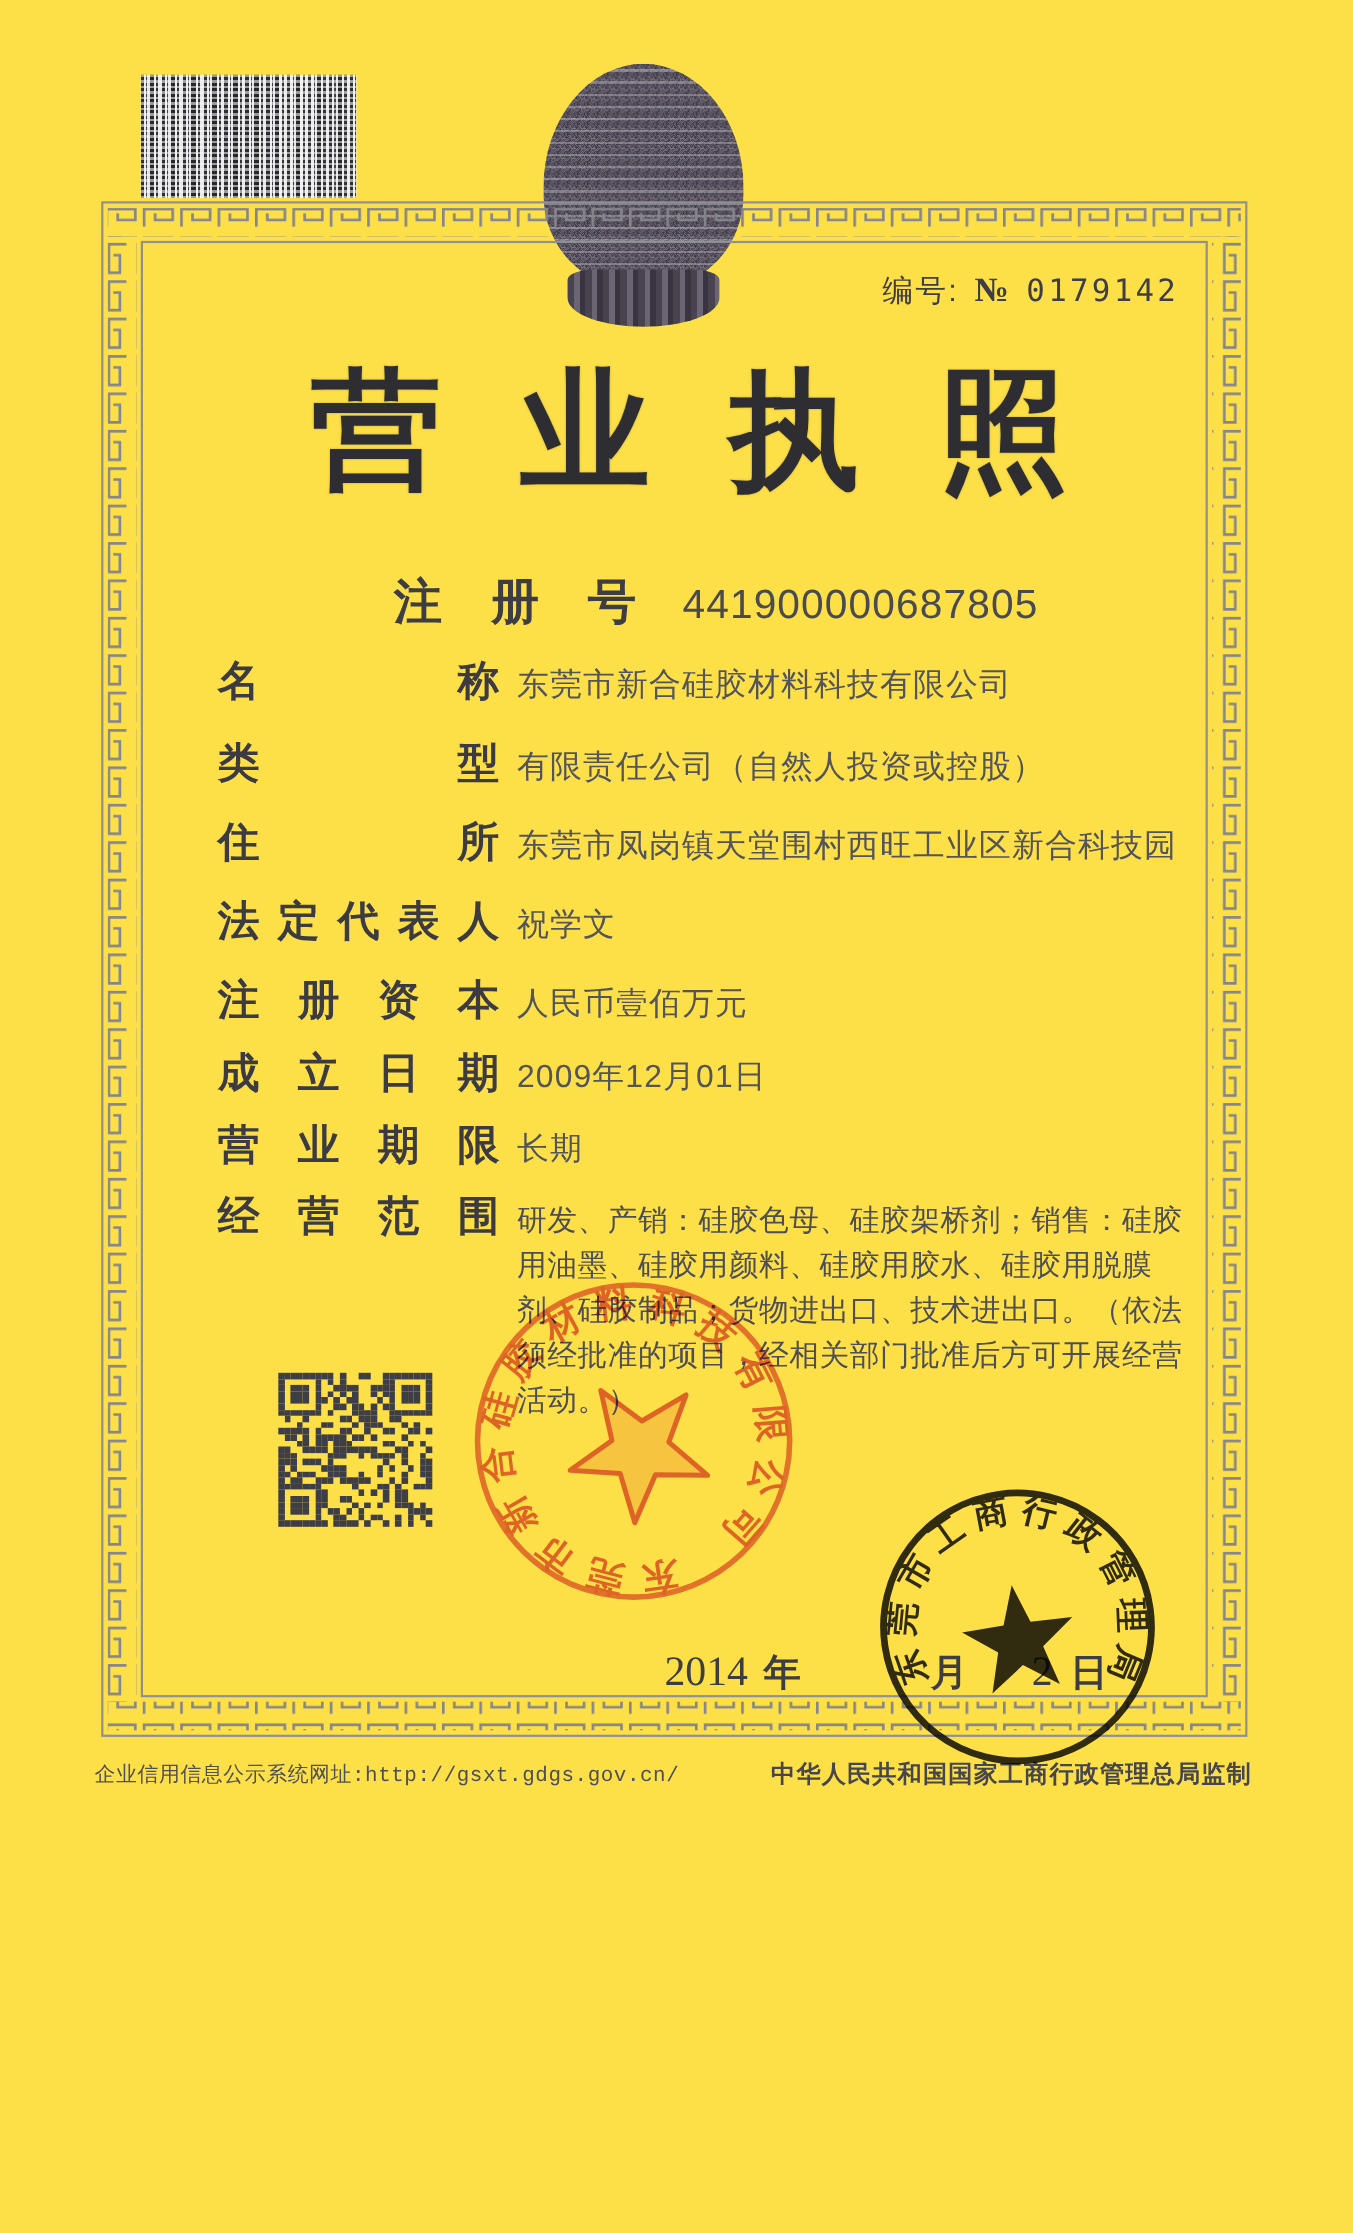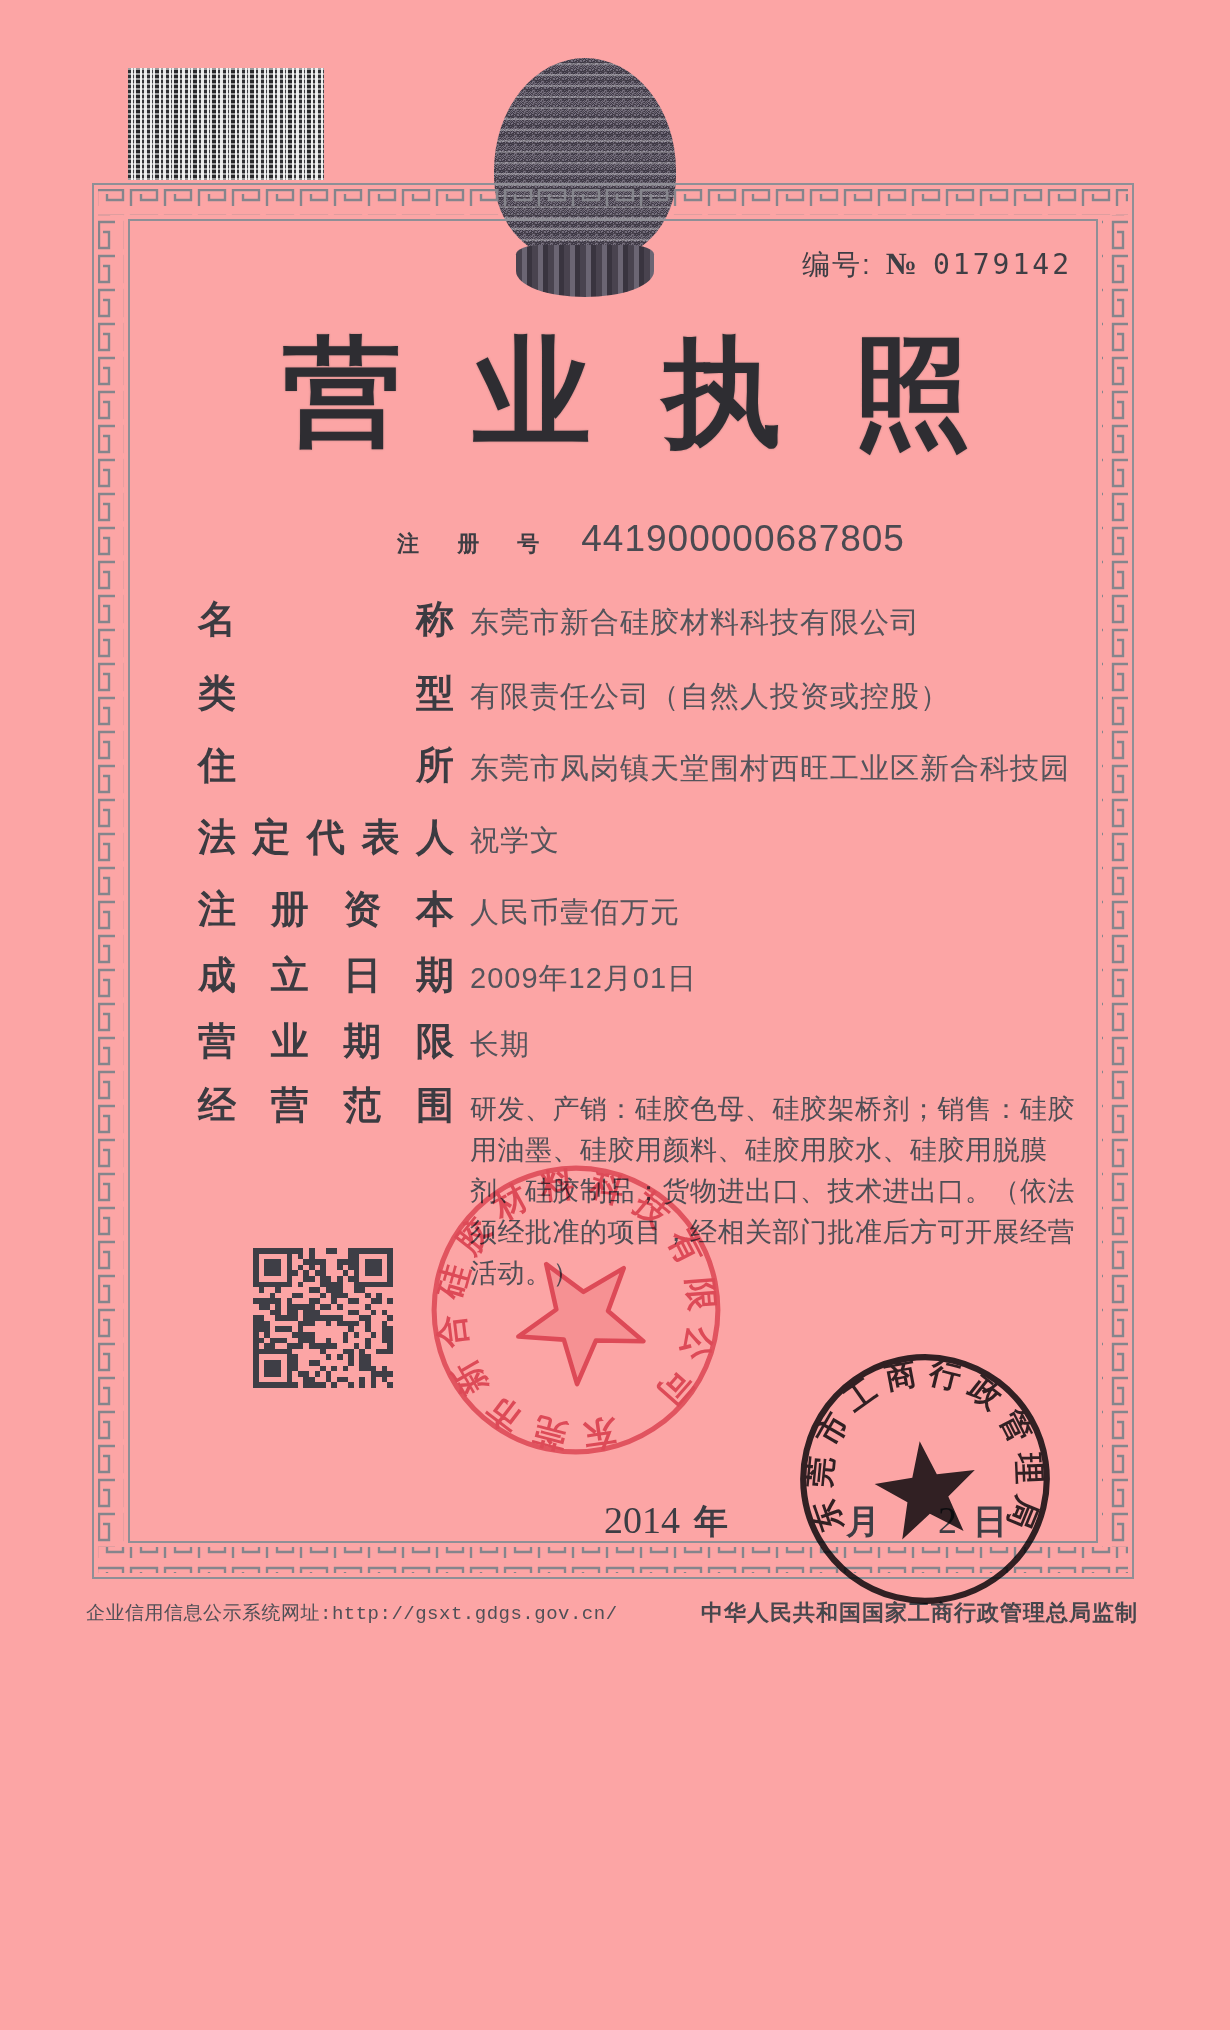--- a/index.html
+++ b/index.html
@@ -5,21 +5,21 @@
 <style>
   * { margin:0; padding:0; box-sizing:border-box; }
   html,body { width:1230px; }
   body {
     background:#f4f4f2;
     font-family:"Liberation Sans", sans-serif;
     color:#3c3c42;
   }
   .page {
     position:relative; width:1230px; height:2030px;
-    background:#fca5a5; overflow:hidden;
+    background:#fde047; overflow:hidden;
   }
 
   
   .barcode {
     position:absolute; left:128px; top:68px; width:196px; height:112px;
     background:
       repeating-linear-gradient(0deg, rgba(255,255,255,.55) 0 2px, transparent 2px 5px),
       repeating-linear-gradient(90deg, #26262a 0 3px, #efefef 3px 5px, #3a3a40 5px 6px,
         #e8e8e8 6px 8px, #1e1e22 8px 12px, #f2f2f2 12px 14px, #2c2c31 14px 16px, #ececec 16px 19px);
     filter:contrast(.92) brightness(1.02);
@@ -67,21 +67,21 @@
     letter-spacing:72px; text-indent:72px; line-height:1.2;
     text-shadow:0 0 2px rgba(46,45,50,.35);
   }
 
   
   .regno {
     position:absolute; left:0; top:518px; width:100%;
     display:flex; justify-content:center; align-items:baseline;
     transform:translateX(36px);
   }
-  .regno .lbl { font-size:22px; font-weight:bold; color:#3d3d43; letter-spacing:16px; margin-right:26px; }
+  .regno .lbl { font-size:44px; font-weight:bold; color:#3d3d43; letter-spacing:16px; margin-right:26px; }
   .regno .num { font-family:Liberation Sans, sans-serif; font-size:37px; color:#4a4a51; letter-spacing:1px; }
 
   
   .fields { position:absolute; left:198px; top:594px; width:860px; }
   .frow { position:absolute; left:0; display:flex; align-items:baseline; }
   .frow .flabel {
     width:256px; display:flex; justify-content:space-between;
     font-size:38px; font-weight:bold; color:#3b3b41; flex:none;
   }
   .frow .fvalue { margin-left:16px; font-size:29px; color:#54545b; letter-spacing:1px; white-space:nowrap; }

